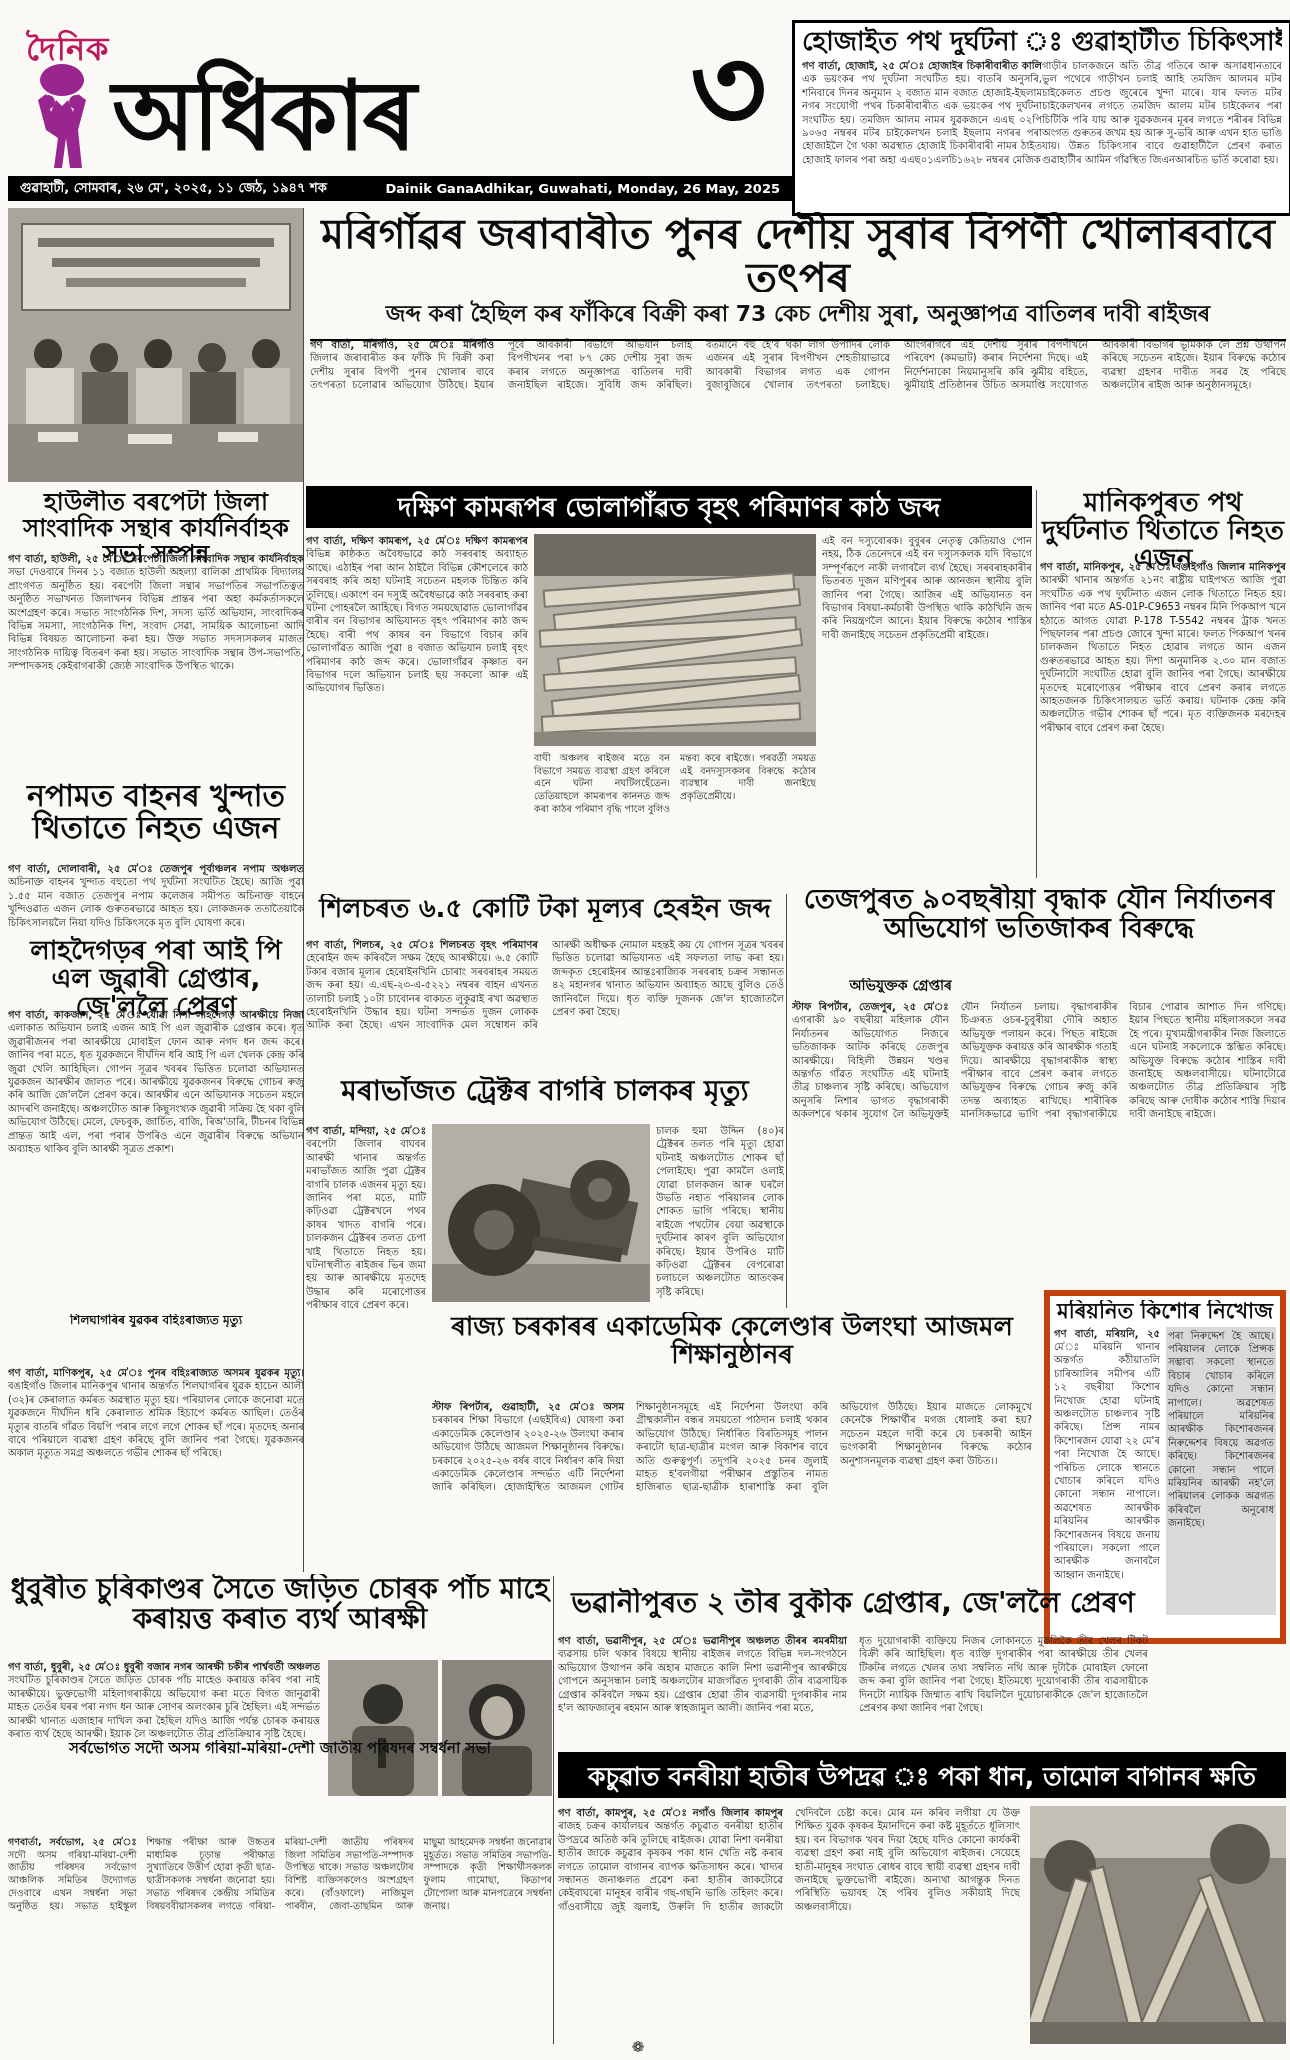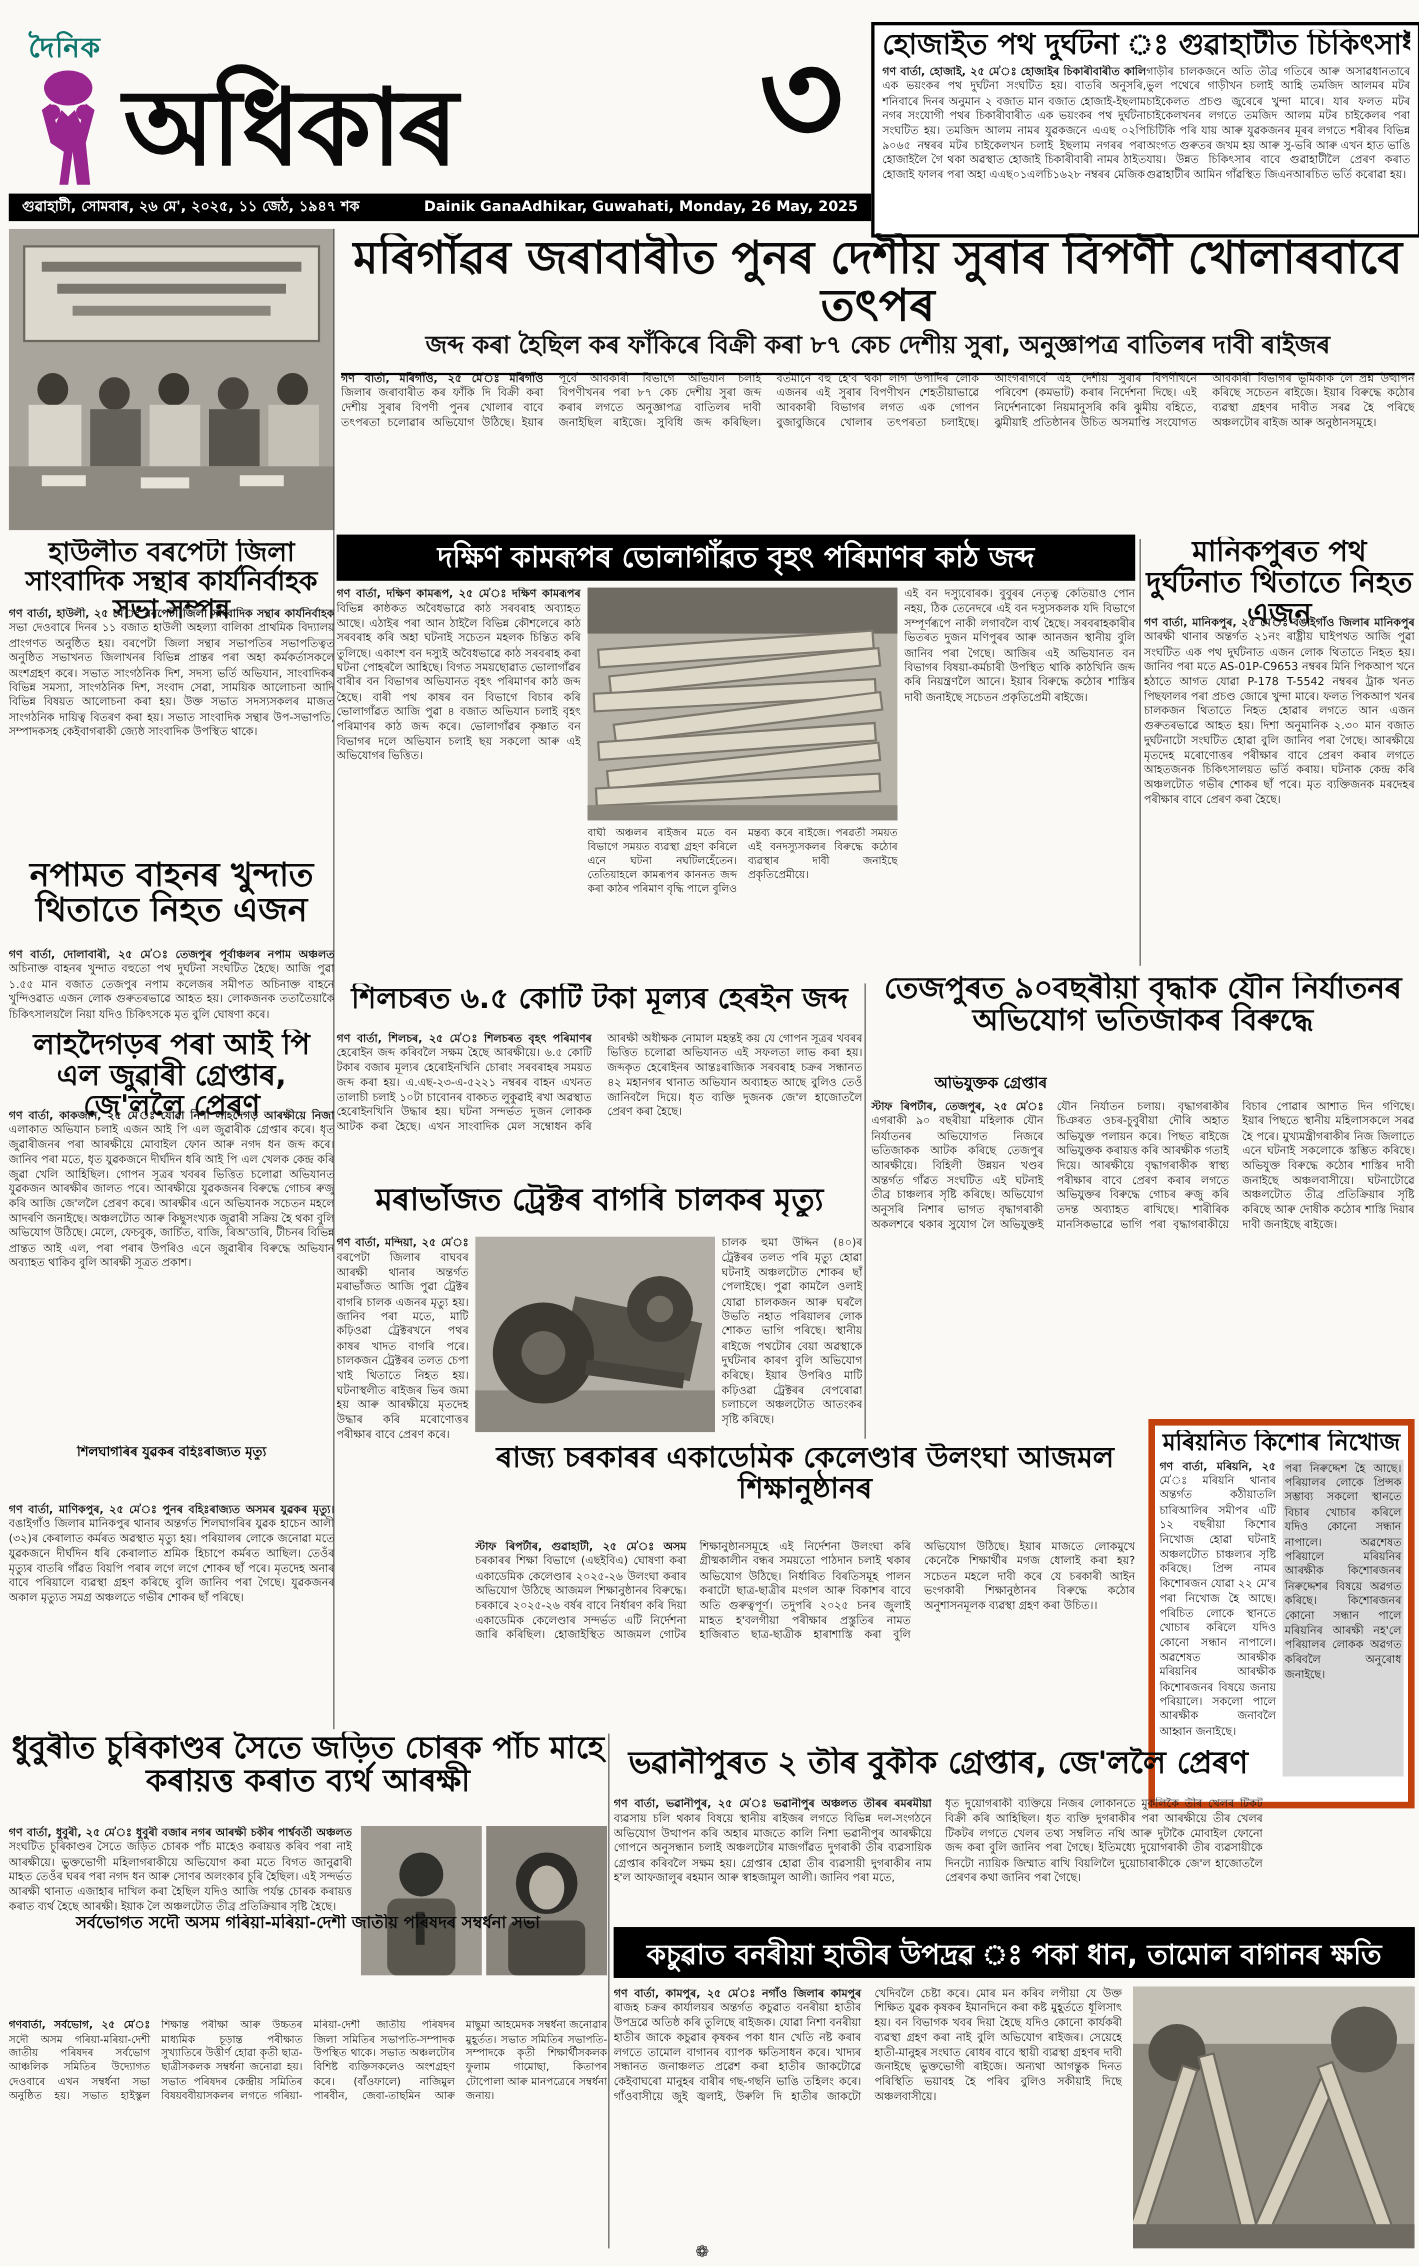--- a/index.html
+++ b/index.html
@@ -5,21 +5,21 @@
   html,body{margin:0;padding:0;background:#6e6e6e;}
   #page{position:relative;width:1290px;height:2060px;margin:0 auto;background:#faf9f6;
         font-family:"DejaVu Sans","Liberation Sans",sans-serif;color:#111;overflow:hidden;}
   .abs{position:absolute;}
   .hl{font-weight:bold;text-align:center;color:#0b0b0b;line-height:1.08;overflow:hidden;}
   .bt{font-size:10px;line-height:1.34;text-align:justify;color:#1b1b1b;overflow:hidden;}
   .lede::first-line{font-weight:bold;}
   .bar{background:#000;color:#fff;font-weight:bold;text-align:center;overflow:hidden;}
   .vrule{position:absolute;width:1px;background:#4a4a4a;}
   .boxed{border:3px solid #000;background:#fff;}
-  .masthead-daily{color:#0f766e;font-weight:bold;font-size:25px;letter-spacing:1px;}
+  .masthead-daily{color:#be185d;font-weight:bold;font-size:32px;letter-spacing:1px;}
   .masthead-word{font-weight:bold;font-size:96px;line-height:1;color:#0a0a0a;letter-spacing:-3px;}
   .pagenum{font-weight:bold;font-size:118px;line-height:1;color:#0a0a0a;}
   .dateline{background:#000;color:#fff;display:flex;justify-content:space-between;align-items:center;
             padding:0 12px;font-size:13px;font-weight:bold;}
   .subhead{font-weight:bold;text-align:center;border-bottom:2px solid #000;padding-bottom:6px;}
   .colwrap{display:flex;}
   svg{display:block;}
 </style>
 </head>
 <body>
@@ -73,21 +73,21 @@
       <rect x="182" y="164" width="46" height="52" fill="#57544e"></rect>
       <rect x="236" y="160" width="46" height="56" fill="#c5c0b5"></rect>
       <rect x="0" y="216" width="296" height="58" fill="#8e8a82"></rect>
       <rect x="30" y="224" width="40" height="10" fill="#e7e3d9"></rect>
       <rect x="120" y="226" width="44" height="10" fill="#e7e3d9"></rect>
       <rect x="210" y="224" width="40" height="10" fill="#e7e3d9"></rect>
     </svg>
   </div>
 
   <div class="abs hl" style="left:310px;top:212px;width:976px;height:80px;font-size:41px;">মৰিগাঁৱৰ জৰাবাৰীত পুনৰ দেশীয় সুৰাৰ বিপণী খোলাৰবাবে তৎপৰ</div>
-  <div class="abs subhead" style="left:310px;top:296px;width:976px;font-size:22px;">জব্দ কৰা হৈছিল কৰ ফাঁকিৰে বিক্ৰী কৰা ৮৭ কেচ দেশীয় সুৰা, অনুজ্ঞাপত্ৰ বাতিলৰ দাবী ৰাইজৰ</div>
+  <div class="abs subhead" style="left:310px;top:296px;width:976px;font-size:22px;">জব্দ কৰা হৈছিল কৰ ফাঁকিৰে বিক্ৰী কৰা 73 কেচ দেশীয় সুৰা, অনুজ্ঞাপত্ৰ বাতিলৰ দাবী ৰাইজৰ</div>
   <div class="abs bt lede" style="left:310px;top:338px;width:976px;height:146px;column-count:5;column-gap:14px;">গণ বাৰ্তা, মৰিগাঁও, ২৫ মে'ঃ মৰিগাঁও জিলাৰ জৰাবাৰীত কৰ ফাঁকি দি বিক্ৰী কৰা দেশীয় সুৰাৰ বিপণী পুনৰ খোলাৰ বাবে তৎপৰতা চলোৱাৰ অভিযোগ উঠিছে। ইয়াৰ পূৰ্বে আবকাৰী বিভাগে অভিযান চলাই বিপণীখনৰ পৰা ৮৭ কেচ দেশীয় সুৰা জব্দ কৰাৰ লগতে অনুজ্ঞাপত্ৰ বাতিলৰ দাবী জনাইছিল ৰাইজে। সুবিধি জব্দ কৰিছিল। বৰ্তমানে বহু হে'ব থকা লাগ উপাদিৰ লোক এজনৰ এই সুৰাৰ বিপণীখন শেহতীয়াভাৱে আবকাৰী বিভাগৰ লগত এক গোপন বুজাবুজিৰে খোলাৰ তৎপৰতা চলাইছে। আংগৰাগৰ্বে এই দেশীয় সুৰাৰ বিপণীখনে পৰিবেশ (কমভাট) কৰাৰ নিৰ্দেশনা দিছে। এই নিৰ্দেশনাকো নিয়মানুসৰি কৰি ঝুমীয় বহিতে, ঝুমীয়াই প্ৰতিষ্ঠানৰ উচিত অসমাপ্তি সংযোগত আবকাৰী বিভাগৰ ভূমিকাক লৈ প্ৰশ্ন উত্থাপন কৰিছে সচেতন ৰাইজে। ইয়াৰ বিৰুদ্ধে কঠোৰ ব্যৱস্থা গ্ৰহণৰ দাবীত সৰৱ হৈ পৰিছে অঞ্চলটোৰ ৰাইজ আৰু অনুষ্ঠানসমূহে।</div>
 
   <div class="vrule" style="left:303px;top:208px;height:1364px;"></div>
 
   <div class="abs hl" style="left:8px;top:490px;width:296px;font-size:24px;">হাউলীত বৰপেটা জিলা সাংবাদিক সন্থাৰ কাৰ্যনিৰ্বাহক সভা সম্পন্ন</div>
   <div class="abs bt lede" style="left:8px;top:552px;width:296px;height:224px;">গণ বাৰ্তা, হাউলী, ২৫ মে'ঃ বৰপেটা জিলা সাংবাদিক সন্থাৰ কাৰ্যনিৰ্বাহক সভা দেওবাৰে দিনৰ ১১ বজাত হাউলী অহল্যা বালিকা প্ৰাথমিক বিদ্যালয় প্ৰাংগণত অনুষ্ঠিত হয়। বৰপেটা জিলা সন্থাৰ সভাপতিৰ সভাপতিত্বত অনুষ্ঠিত সভাখনত জিলাখনৰ বিভিন্ন প্ৰান্তৰ পৰা অহা কৰ্মকৰ্তাসকলে অংশগ্ৰহণ কৰে। সভাত সাংগঠনিক দিশ, সদস্য ভৰ্তি অভিযান, সাংবাদিকৰ বিভিন্ন সমস্যা, সাংগঠনিক দিশ, সংবাদ সেৱা, সাময়িক আলোচনা আদি বিভিন্ন বিষয়ত আলোচনা কৰা হয়। উক্ত সভাত সদস্যসকলৰ মাজত সাংগঠনিক দায়িত্ব বিতৰণ কৰা হয়। সভাত সাংবাদিক সন্থাৰ উপ-সভাপতি, সম্পাদকসহ কেইবাগৰাকী জ্যেষ্ঠ সাংবাদিক উপস্থিত থাকে।</div>
 
   <div class="abs hl" style="left:8px;top:780px;width:296px;font-size:30px;">নপামত বাহনৰ খুন্দাত থিতাতে নিহত এজন</div>
   <div class="abs bt lede" style="left:8px;top:862px;width:296px;height:70px;">গণ বাৰ্তা, দোলাবাৰী, ২৫ মে'ঃ তেজপুৰ পূৰ্বাঞ্চলৰ নপাম অঞ্চলত অচিনাক্ত বাহনৰ খুন্দাত বহুতো পথ দুৰ্ঘটনা সংঘটিত হৈছে। আজি পুৱা ১.৫৫ মান বজাত তেজপুৰ নপাম কলেজৰ সমীপত অচিনাক্ত বাহনে খুন্দিওৱাত এজন লোক গুৰুতৰভাৱে আহত হয়। লোকজনক ততাতৈয়াকৈ চিকিৎসালয়লৈ নিয়া যদিও চিকিৎসকে মৃত বুলি ঘোষণা কৰে।</div>
 

